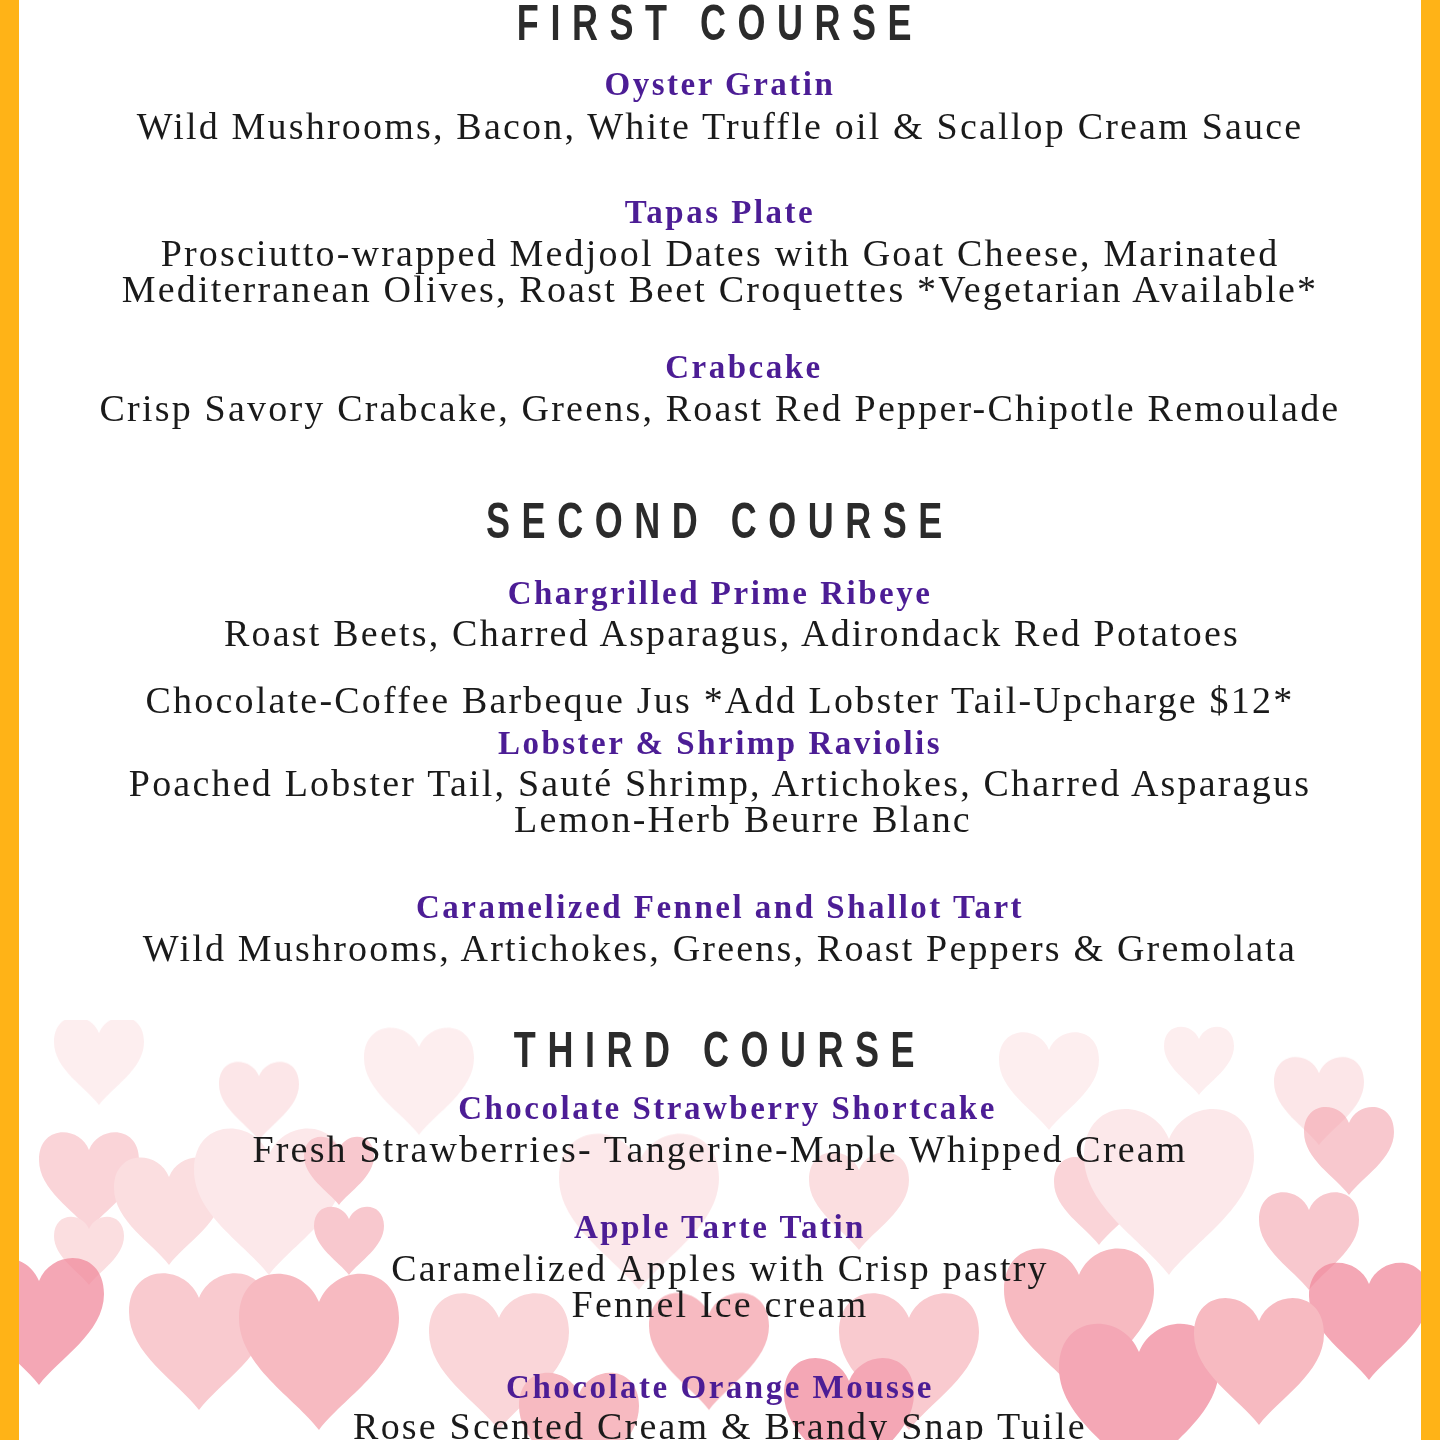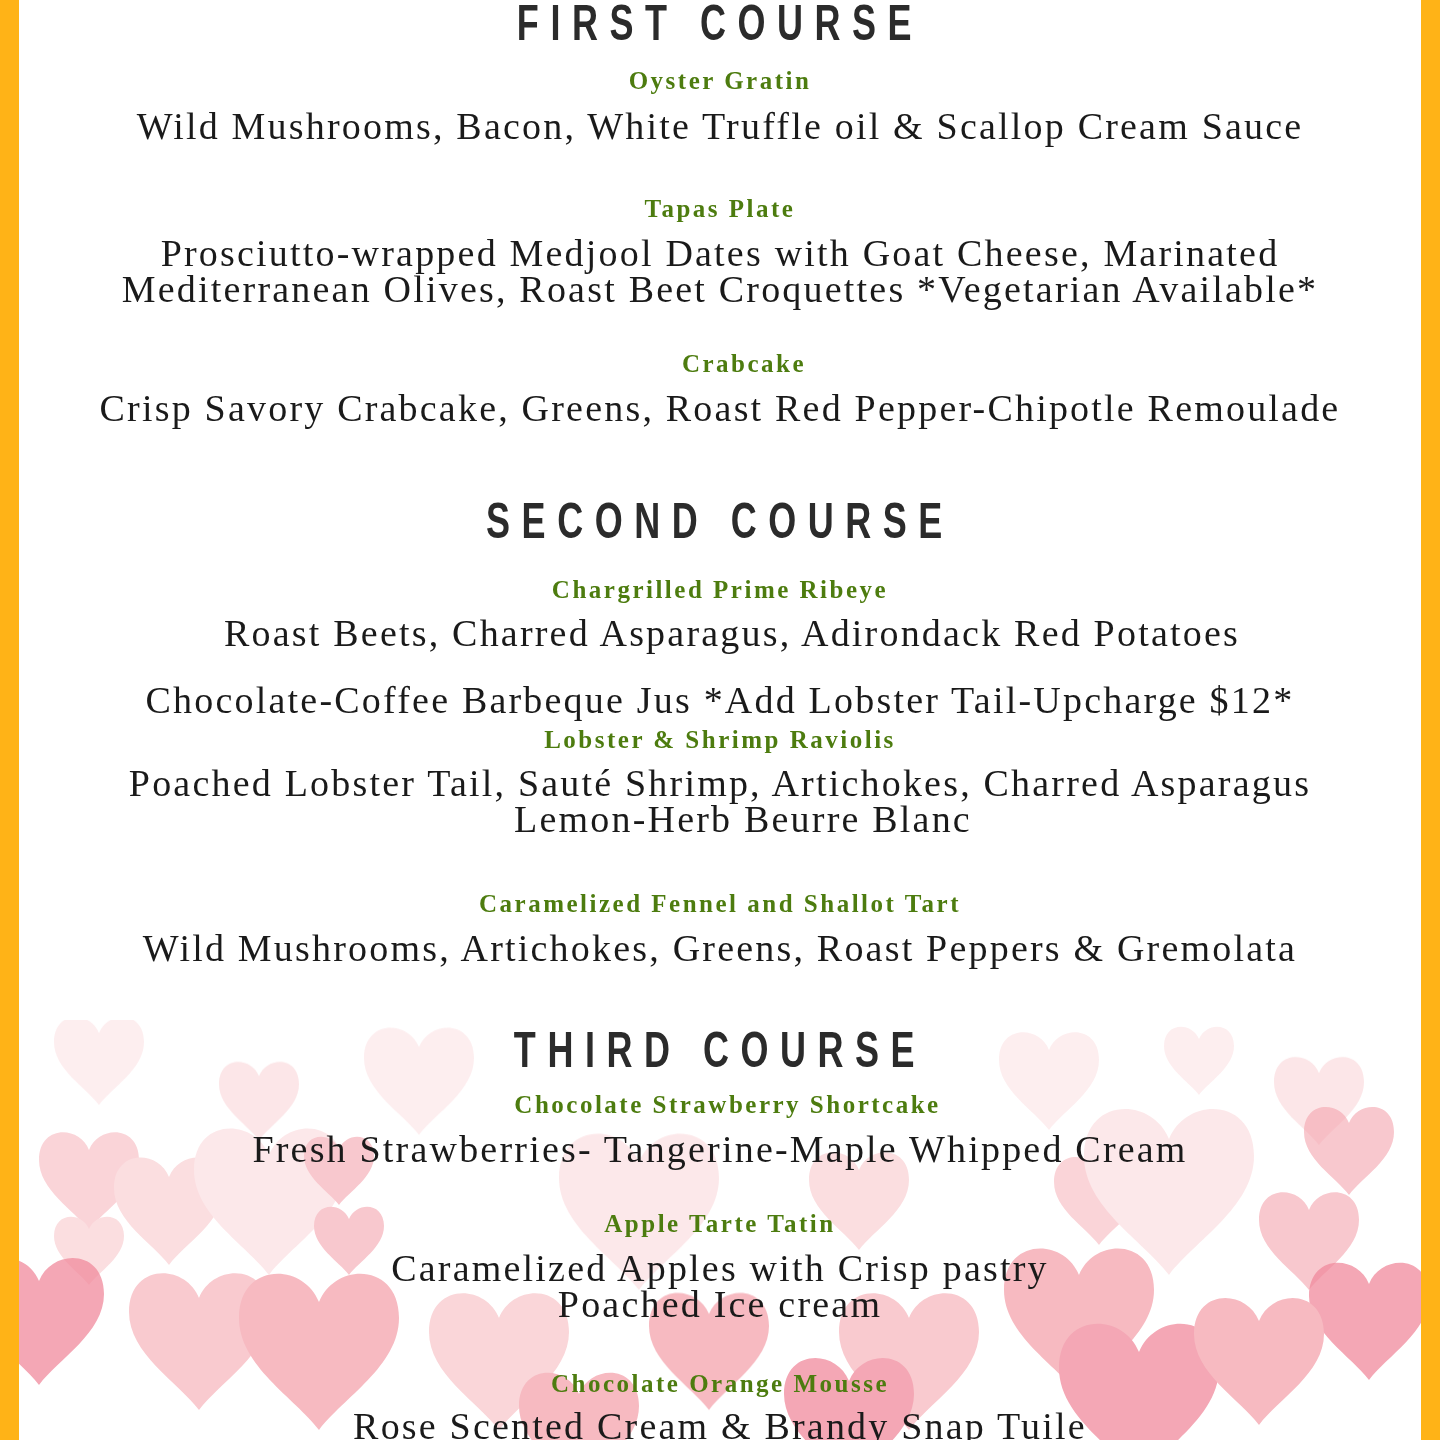--- a/index.html
+++ b/index.html
@@ -20,21 +20,21 @@
   .hearts svg { width: 100%; height: 100%; display: block; }
   .content { position: absolute; left: 0; right: 0; top: 0; z-index: 2; text-align: center; color: #111; }
   .course-heading {
     position: absolute; left: 0; right: 0;
     font-family: "Liberation Sans", "DejaVu Sans", sans-serif;
     font-weight: 700; font-size: 50px; letter-spacing: 16px;
     color: #2b2b2b; transform: scaleX(0.72); transform-origin: center; line-height: 1;
   }
   .dish-name {
     position: absolute; left: 0; right: 0;
-    font-size: 25px; letter-spacing: 2.5px; font-weight: 700; color: #4d7c0f; line-height: 1;
+    font-size: 33px; letter-spacing: 2.5px; font-weight: 700; color: #4c1d95; line-height: 1;
   }
   .dish-desc {
     position: absolute; left: 0; right: 0;
     font-size: 38px; letter-spacing: 2.2px; color: #1a1a1a; line-height: 36px;
   }
 </style>
 </head>
 <body>
 
 <div class="border-left"></div>
@@ -113,18 +113,18 @@
     <div class="dish-name" style="top:891px;">Caramelized Fennel and Shallot Tart</div>
     <div class="dish-desc" style="top:930px;">Wild Mushrooms, Artichokes, Greens, Roast Peppers &amp; Gremolata</div>
 
     <div class="course-heading" style="top:1025px;">THIRD COURSE</div>
 
     <div class="dish-name" style="top:1092px;padding-left:15px;">Chocolate Strawberry Shortcake</div>
     <div class="dish-desc" style="top:1131px;">Fresh Strawberries- Tangerine-Maple Whipped Cream</div>
 
     <div class="dish-name" style="top:1211px;">Apple Tarte Tatin</div>
     <div class="dish-desc" style="top:1250px;">Caramelized Apples with Crisp pastry</div>
-    <div class="dish-desc" style="top:1286px;">Poached Ice cream</div>
+    <div class="dish-desc" style="top:1286px;">Fennel Ice cream</div>
 
     <div class="dish-name" style="top:1371px;">Chocolate Orange Mousse</div>
     <div class="dish-desc" style="top:1408px;">Rose Scented Cream &amp; Brandy Snap Tuile</div>
   </div>
 </div>
 
 </body></html>

